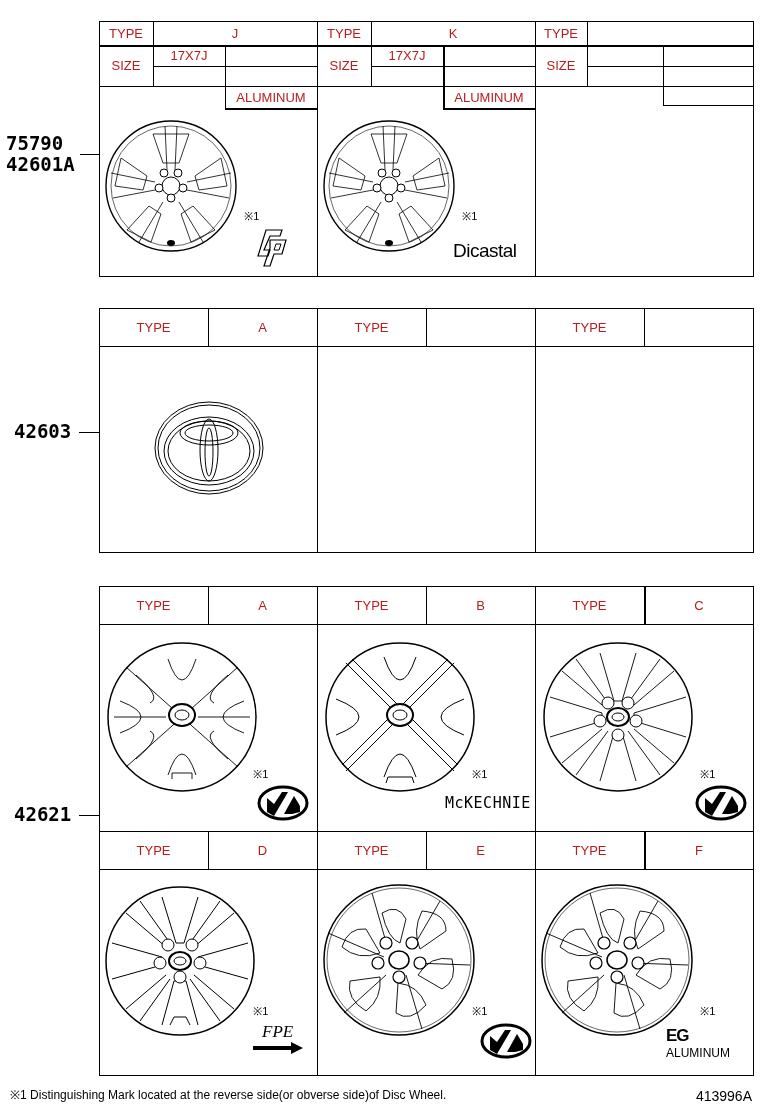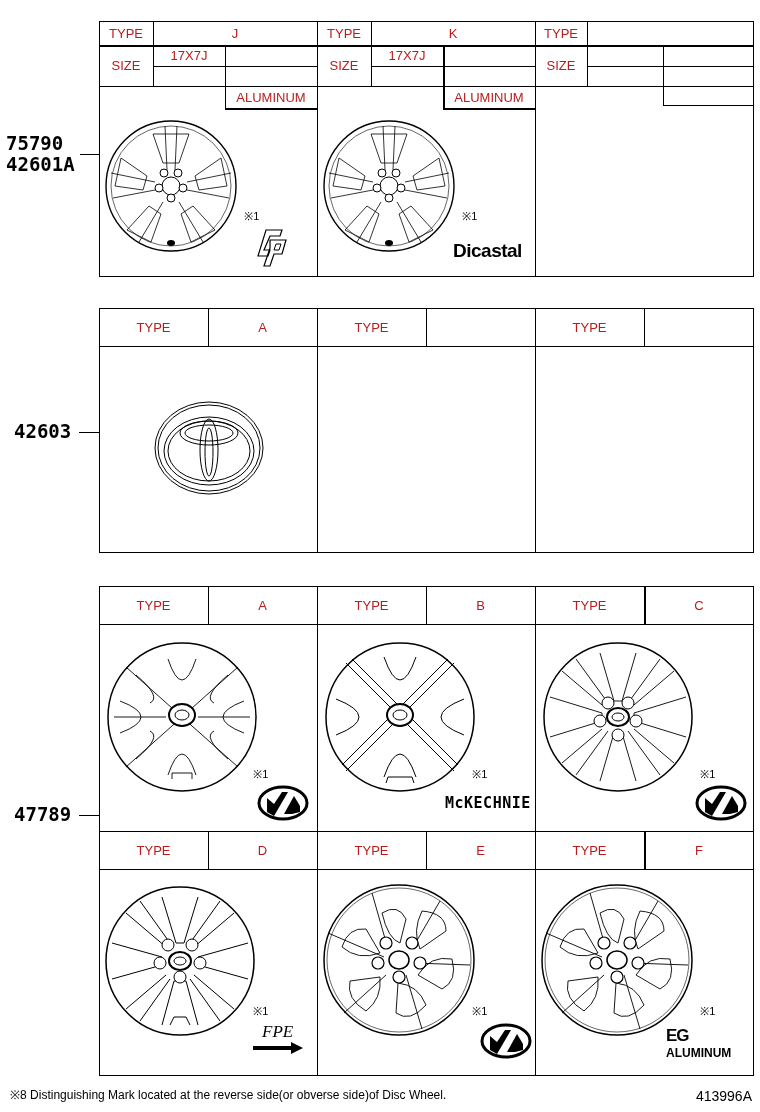--- a/index.html
+++ b/index.html
@@ -5,21 +5,21 @@
   * { box-sizing: border-box; margin: 0; padding: 0; }
   html, body { width: 760px; height: 1112px; background: #ffffff; overflow: hidden; }
   body { position: relative; font-family: "Liberation Sans", sans-serif; color: #000; }
   .box { position: absolute; border: 1px solid #000; }
   .cell { position: absolute; display: flex; align-items: center; justify-content: center; font-size: 13px; color: #b91c1c; }
   .hline { position: absolute; height: 0; border-top: 1px solid #000; }
   .vline { position: absolute; width: 0; border-left: 1px solid #000; }
   .partno { position: absolute; font-family: "DejaVu Sans Mono", monospace; font-weight: bold; font-size: 19px; letter-spacing: 0px; line-height: 19px; }
   .leader { position: absolute; height: 0; border-top: 1px solid #000; }
   .mark { position: absolute; font-size: 11px; }
-  .brand { position: absolute; font-weight: bold; }
+  .brand { position: absolute; }
   svg { position: absolute; overflow: visible; }
   .footnote { position: absolute; left: 10px; top: 1086px; font-size: 12px; font-family: "Liberation Sans", sans-serif; }
   .docid { position: absolute; right: 8px; top: 1088px; font-size: 14px; }
 </style>
 </head>
 <body>
 
 <div>
   <div class="box" style="left:99px; top:21px; width:655px; height:256px;"></div>
 
@@ -179,21 +179,21 @@
   <div class="cell" style="left:535px; top:586px; width:109px; height:38px;">TYPE</div>
   <div class="cell" style="left:644px; top:586px; width:110px; height:38px;">C</div>
 
   <div class="cell" style="left:99px; top:831px; width:109px; height:38px;">TYPE</div>
   <div class="cell" style="left:208px; top:831px; width:109px; height:38px;">D</div>
   <div class="cell" style="left:317px; top:831px; width:109px; height:38px;">TYPE</div>
   <div class="cell" style="left:426px; top:831px; width:109px; height:38px;">E</div>
   <div class="cell" style="left:535px; top:831px; width:109px; height:38px;">TYPE</div>
   <div class="cell" style="left:644px; top:831px; width:110px; height:38px;">F</div>
 
-  <div class="partno" style="left:14px; top:805px;">47789</div>
+  <div class="partno" style="left:14px; top:805px;">42621</div>
   <div class="leader" style="left:79px; top:815px; width:20px;"></div>
 
   <svg style="left:106px; top:641px;" width="152" height="152" viewBox="0 0 152 152">
     <circle cx="76" cy="76" r="74" fill="none" stroke="#000" stroke-width="1.5"></circle>
     <g fill="none" stroke="#000" stroke-width="0.9">
       <path d="M62 18 Q76 60 90 18"></path>
         <path d="M62 134 Q76 92 90 134"></path>
       <path d="M14 60 Q56 76 14 92"></path>
         <path d="M138 60 Q96 76 138 92"></path>
       <path d="M30 34 Q56 56 44 62"></path>
@@ -358,14 +358,14 @@
         <circle cx="98" cy="80" r="6"></circle>
         <circle cx="77" cy="94" r="6"></circle>
     </g>
     <ellipse cx="77" cy="77" rx="10" ry="9" fill="#fff" stroke="#000" stroke-width="1.5"></ellipse>
   </svg>
   <div class="mark" style="left:700px; top:1003px;">※1</div>
   <div class="brand" style="left:666px; top:1026px; font-weight:bold; font-size:17px; letter-spacing:-1px;">EG</div>
   <div class="brand" style="left:666px; top:1046px; font-size:12px; letter-spacing:0px;">ALUMINUM</div>
 </div>
 
-<div class="footnote">※8 Distinguishing Mark located at the reverse side(or obverse side)of Disc Wheel.</div>
+<div class="footnote">※1 Distinguishing Mark located at the reverse side(or obverse side)of Disc Wheel.</div>
 <div class="docid">413996A</div>
 
 </body></html>

